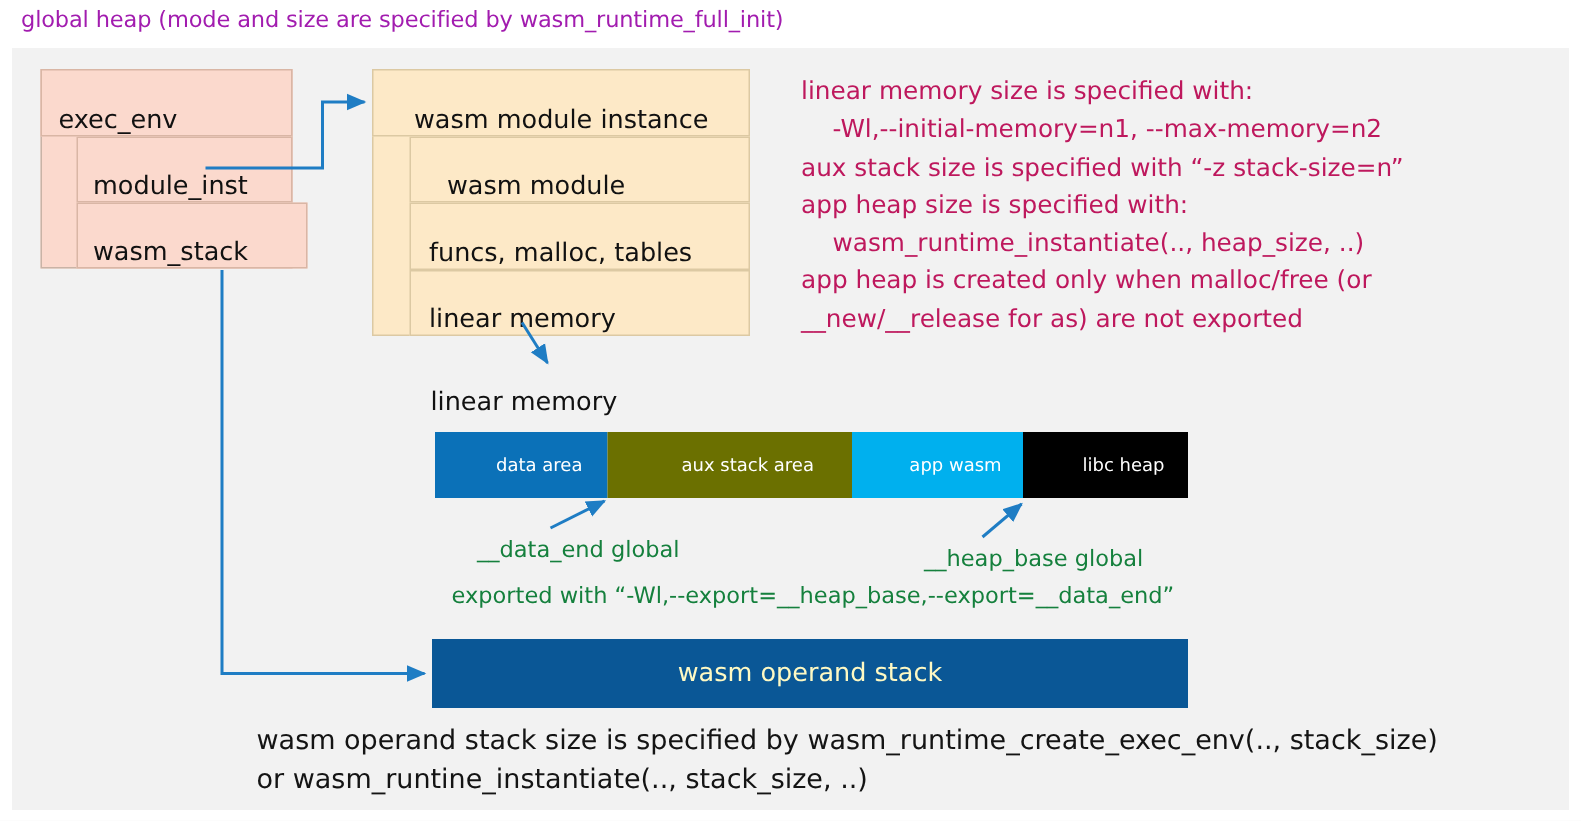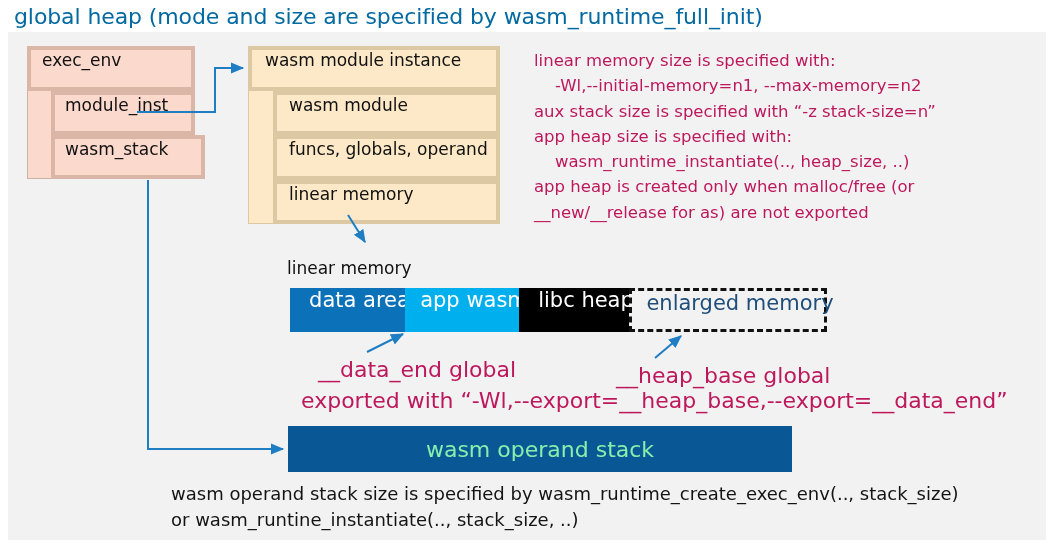--- a/index.html
+++ b/index.html
@@ -18,39 +18,39 @@
     position: absolute;
     left: 0; top: 0;
     width: 1054px;
     height: 547px;
   }
   .abs { position: absolute; }
 
   
   #title {
     left: 14px; top: 4px;
-    font-size: 22px;
-    color: #0369a1;
+    font-size: 15px;
+    color: #a21caf;
     white-space: nowrap;
     letter-spacing: -0.1px;
   }
 
   
   #panel {
     left: 8px; top: 32px;
     width: 1038px; height: 508px;
     background: #f2f2f2;
   }
 
   
   .box {
     box-sizing: border-box;
-    border: 4px solid #000000;
-    display: flex;
-    align-items: flex-start;
+    border: 1px solid #000000;
+    display: flex;
+    align-items: flex-end;
   }
   .box-label {
     font-size: 17px;
     color: #111111;
     white-space: nowrap;
   }
 
   
   .pink { background: #fbd9cd; border-color: #d9b6a5; }
   #exec-env-outer {
@@ -81,26 +81,26 @@
   #wmi-outer {
     left: 248px; top: 46px;
     width: 252px; height: 178px;
     border: 1px solid #dcc9a3;
     box-sizing: border-box;
     background: #fde9c7;
   }
   #wmi-title-row {
     left: 248px; top: 46px;
     width: 252px; height: 45px;
-    padding-left: 13px;
+    padding-left: 27px;
   }
   #wasm-module-row {
     left: 273px; top: 91px;
     width: 227px; height: 44px;
-    padding-left: 12px;
+    padding-left: 24px;
   }
   #funcs-row {
     left: 273px; top: 135px;
     width: 227px; height: 45px;
     padding-left: 12px;
   }
   #linear-memory-row {
     left: 273px; top: 180px;
     width: 227px; height: 44px;
     padding-left: 12px;
@@ -125,53 +125,53 @@
   }
 
   
   #memory-bar {
     left: 290px; top: 288px;
     height: 44px;
     display: flex;
   }
   .seg {
     display: flex;
-    align-items: flex-start;
+    align-items: center;
     justify-content: center;
-    font-size: 21px;
+    font-size: 12px;
     color: #ffffff;
     box-sizing: border-box;
     white-space: nowrap;
     padding-left: 24px;
   }
   .seg.dashed {
     background: #f2f2f2;
     border: 3px dashed #111111;
     color: #1f4e79;
   }
 
   
   .glabel {
-    font-size: 22px;
-    color: #be185d;
+    font-size: 15px;
+    color: #15803d;
     white-space: nowrap;
   }
   #data-end-label  { left: 318px; top: 357px; }
   #heap-base-label { left: 616px; top: 363px; }
   #exported-label  { left: 301px; top: 388px; }
 
   
   #operand-stack {
     left: 288px; top: 426px;
     width: 504px; height: 46px;
     display: flex;
     align-items: center;
     justify-content: center;
-    font-size: 22px;
-    color: #86efac;
+    font-size: 17px;
+    color: #fef9c3;
     white-space: nowrap;
   }
 
   
   #bottom-note {
     left: 171px; top: 481px;
     width: 860px;
     font-size: 18px;
     line-height: 25.5px;
     color: #141414;
@@ -197,47 +197,47 @@
 </div>
 
 <div id="wmi-outer" class="abs" style="background: rgb(253, 233, 199);"></div>
 <div id="wmi-title-row" class="abs box cream" style="background: rgb(253, 233, 199);">
   <span class="box-label">wasm module instance</span>
 </div>
 <div id="wasm-module-row" class="abs box cream" style="background: rgb(253, 233, 199);">
   <span class="box-label">wasm module</span>
 </div>
 <div id="funcs-row" class="abs box cream" style="background: rgb(253, 233, 199);">
-  <span class="box-label">funcs, globals, operand</span>
+  <span class="box-label">funcs, malloc, tables</span>
 </div>
 <div id="linear-memory-row" class="abs box cream" style="background: rgb(253, 233, 199);">
   <span class="box-label">linear memory</span>
 </div>
 
 <div id="info-text" class="abs">linear memory size is specified with:
     -Wl,--initial-memory=n1, --max-memory=n2
 aux stack size is specified with “-z stack-size=n”
 app heap size is specified with:
     wasm_runtime_instantiate(.., heap_size, ..)
 app heap is created only when malloc/free (or
 __new/__release for as) are not exported</div>
 
 <div id="linear-memory-caption" class="abs">linear memory</div>
 <div id="memory-bar" class="abs">
     <div class="seg" style="width: 115px; background: rgb(11, 113, 184);">
       <span>data area</span>
     </div>
+    <div class="seg" style="width: 163px; background: rgb(107, 112, 0);">
+      <span>aux stack area</span>
+    </div>
     <div class="seg" style="width: 114px; background: rgb(0, 176, 238);">
       <span>app wasm</span>
     </div>
     <div class="seg" style="width: 110px; background: #000000;">
       <span>libc heap</span>
-    </div>
-    <div class="seg dashed" style="width: 198px; color: rgb(31, 78, 121);">
-      <span>enlarged memory</span>
     </div>
   </div>
 
 <div id="data-end-label" class="abs glabel">__data_end global</div>
 <div id="heap-base-label" class="abs glabel">__heap_base global</div>
 <div id="exported-label" class="abs glabel">exported with “-Wl,--export=__heap_base,--export=__data_end”</div>
 
 <div id="operand-stack" class="abs" style="background: rgb(10, 87, 150);">
   <span>wasm operand stack</span>
 </div>

